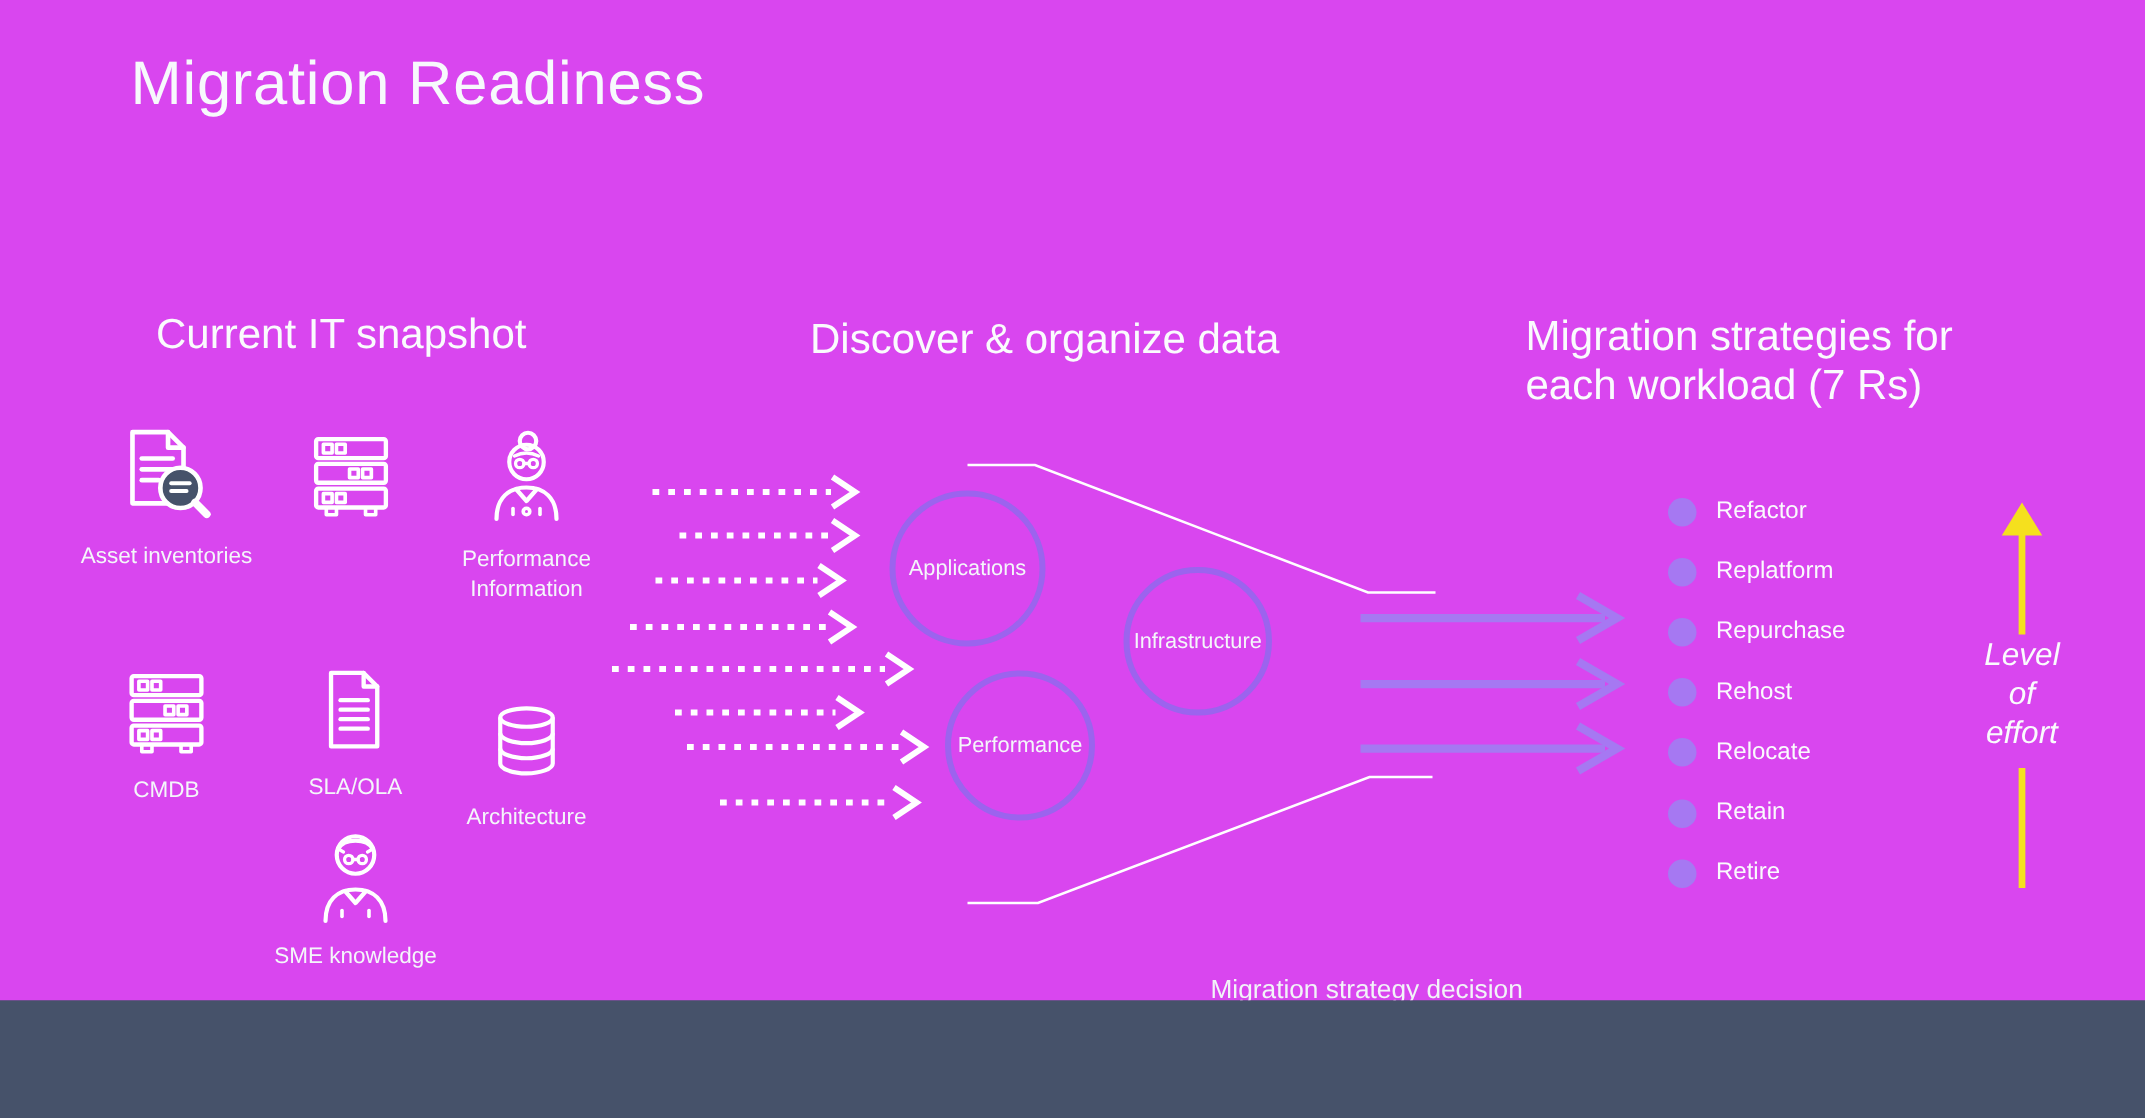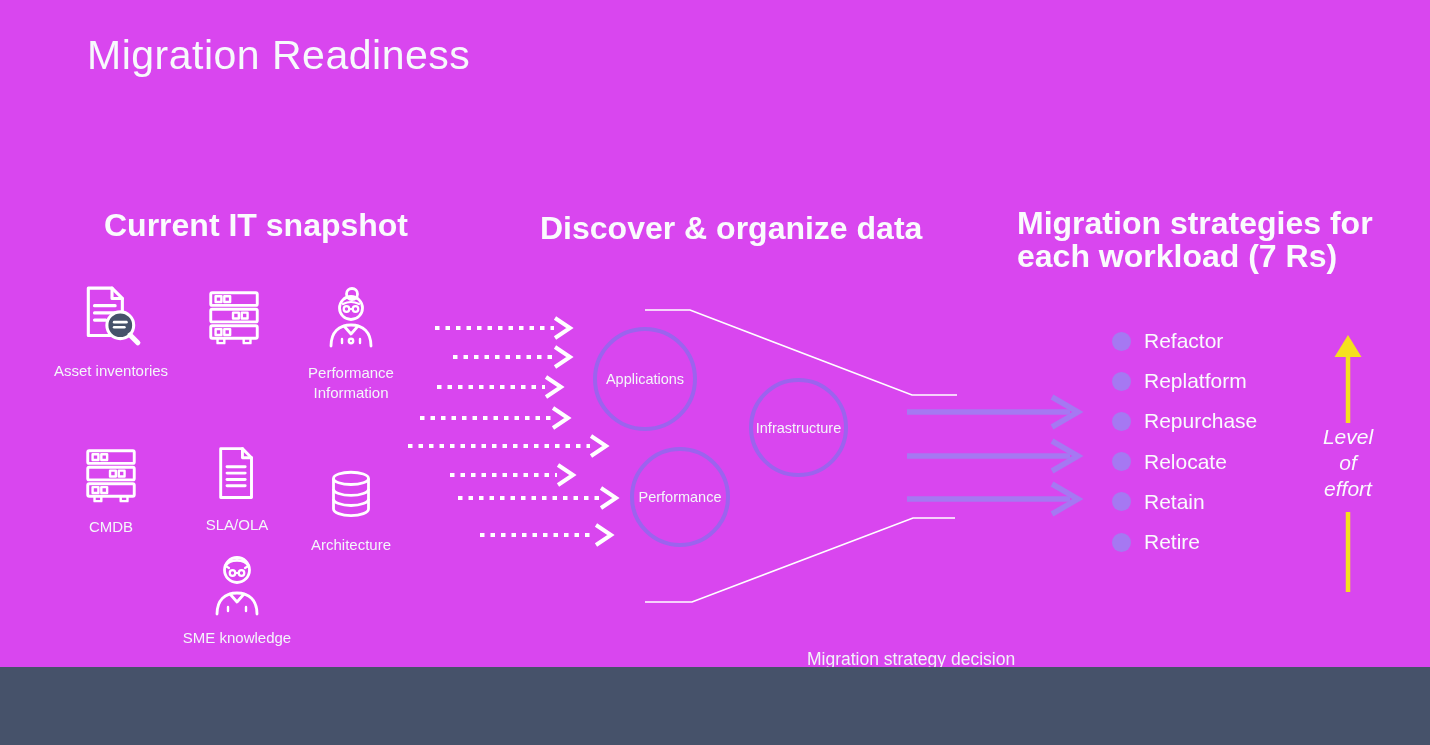--- a/index.html
+++ b/index.html
@@ -5,21 +5,21 @@
   html,body{margin:0;padding:0;background:#46526A;}
   .slide{
     position:relative;width:1430px;height:667px;background:#d946ef;
     font-family:"Liberation Sans",sans-serif;color:#FFFFFF;overflow:hidden;
   }
   .page-title{
     position:absolute;left:87px;top:32px;font-size:41px;font-weight:400;
     letter-spacing:0.5px;color:#F7F9FC;
   }
   .section-heading{
-    position:absolute;font-weight:bold;font-size:32px;color:#FAFBFD;
+    position:absolute;font-weight:normal;font-size:28px;color:#FAFBFD;
   }
   #heading-left{left:104px;top:207px;}
   #heading-middle{left:540px;top:210px;}
   #heading-right{left:1017px;top:207px;width:360px;line-height:33px;white-space:pre-line;}
   .icon-cell{
     position:absolute;width:140px;display:flex;flex-direction:column;align-items:center;
   }
   .icon-cell svg{display:block;}
   .icon-label{
     margin-top:11px;font-size:15px;line-height:20px;text-align:center;
@@ -36,21 +36,21 @@
   .overlay{position:absolute;left:0;top:0;width:1430px;height:745px;pointer-events:none;}
   .strategy-list{
     position:absolute;left:1112px;top:321px;margin:0;padding:0;list-style:none;
   }
   .strategy-list li{
     height:40.2px;display:flex;align-items:center;
   }
   .bullet{
     width:19px;height:19px;border-radius:50%;background:#A678F2;margin-right:13px;flex:0 0 auto;
   }
-  .strategy-label{font-size:21px;color:#FAFBFD;}
+  .strategy-label{font-size:16px;color:#FAFBFD;}
   .note-text{
     position:absolute;left:807px;top:647px;width:330px;font-size:17.5px;line-height:25px;
     white-space:pre-line;color:#F2F4F8;
   }
   .effort-label{
     position:absolute;left:1300px;top:424px;width:96px;text-align:center;
     font-style:italic;font-size:21px;line-height:26px;white-space:pre-line;color:#FAFBFD;
   }
 </style>
 </head>
@@ -251,20 +251,24 @@
     <li>
         <span class="bullet"></span>
         <span class="strategy-label">Replatform</span>
       </li>
     <li>
         <span class="bullet"></span>
         <span class="strategy-label">Repurchase</span>
       </li>
     <li>
         <span class="bullet"></span>
+        <span class="strategy-label">Rehost</span>
+      </li>
+    <li>
+        <span class="bullet"></span>
         <span class="strategy-label">Relocate</span>
       </li>
     <li>
         <span class="bullet"></span>
         <span class="strategy-label">Retain</span>
       </li>
     <li>
         <span class="bullet"></span>
         <span class="strategy-label">Retire</span>
       </li>

